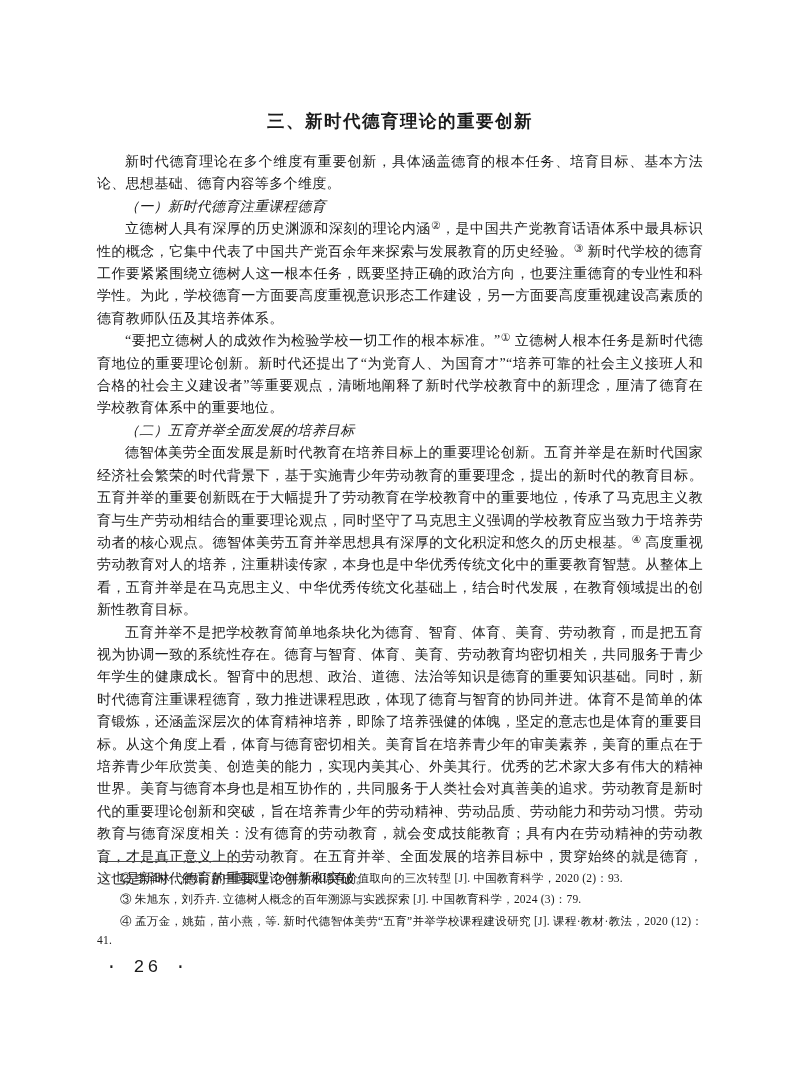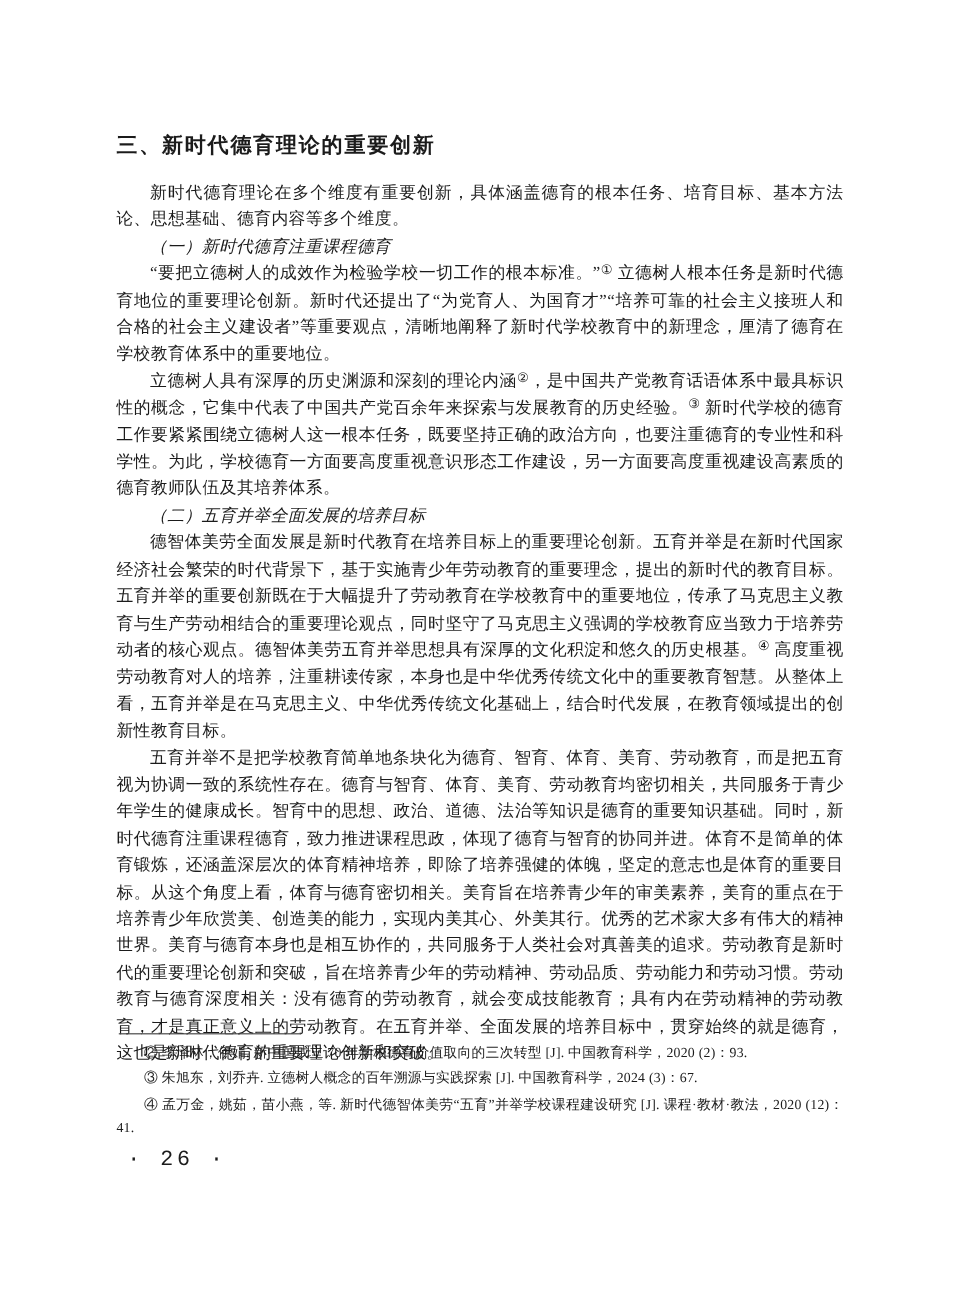--- a/index.html
+++ b/index.html
@@ -9,20 +9,21 @@
     height: 1077px;
     background: #ffffff;
     box-sizing: border-box;
     padding: 108px 97px 0 97px;
     overflow: hidden;
     font-family: "Liberation Serif", "DejaVu Serif", serif;
     color: #1b1b1b;
   }
   .title {
     margin: 0 0 17px 0;
+    text-align: center;
     font-family: "Liberation Sans", "DejaVu Sans", sans-serif;
     font-weight: 700;
     font-size: 17.5px;
     line-height: 26px;
     letter-spacing: 1.5px;
   }
   .body-para {
     margin: 0;
     font-size: 14px;
     line-height: 22.4px;
@@ -73,29 +74,29 @@
 </style>
 </head>
 <body>
 
 <div class="page">
   <h1 class="title">三、新时代德育理论的重要创新</h1>
 
   <div>
       <p class="body-para">新时代德育理论在多个维度有重要创新，具体涵盖德育的根本任务、培育目标、基本方法论、思想基础、德育内容等多个维度。</p>
       <p class="subheading">（一）新时代德育注重课程德育</p>
+      <p class="body-para">立德树人具有深厚的历史渊源和深刻的理论内涵<sup class="fnref">②</sup>，是中国共产党教育话语体系中最具标识性的概念，它集中代表了中国共产党百余年来探索与发展教育的历史经验。<sup class="fnref">③</sup> 新时代学校的德育工作要紧紧围绕立德树人这一根本任务，既要坚持正确的政治方向，也要注重德育的专业性和科学性。为此，学校德育一方面要高度重视意识形态工作建设，另一方面要高度重视建设高素质的德育教师队伍及其培养体系。</p>
       <p class="body-para">“要把立德树人的成效作为检验学校一切工作的根本标准。”<sup class="fnref">①</sup> 立德树人根本任务是新时代德育地位的重要理论创新。新时代还提出了“为党育人、为国育才”“培养可靠的社会主义接班人和合格的社会主义建设者”等重要观点，清晰地阐释了新时代学校教育中的新理念，厘清了德育在学校教育体系中的重要地位。</p>
-      <p class="body-para">立德树人具有深厚的历史渊源和深刻的理论内涵<sup class="fnref">②</sup>，是中国共产党教育话语体系中最具标识性的概念，它集中代表了中国共产党百余年来探索与发展教育的历史经验。<sup class="fnref">③</sup> 新时代学校的德育工作要紧紧围绕立德树人这一根本任务，既要坚持正确的政治方向，也要注重德育的专业性和科学性。为此，学校德育一方面要高度重视意识形态工作建设，另一方面要高度重视建设高素质的德育教师队伍及其培养体系。</p>
       <p class="subheading">（二）五育并举全面发展的培养目标</p>
       <p class="body-para">德智体美劳全面发展是新时代教育在培养目标上的重要理论创新。五育并举是在新时代国家经济社会繁荣的时代背景下，基于实施青少年劳动教育的重要理念，提出的新时代的教育目标。五育并举的重要创新既在于大幅提升了劳动教育在学校教育中的重要地位，传承了马克思主义教育与生产劳动相结合的重要理论观点，同时坚守了马克思主义强调的学校教育应当致力于培养劳动者的核心观点。德智体美劳五育并举思想具有深厚的文化积淀和悠久的历史根基。<sup class="fnref">④</sup> 高度重视劳动教育对人的培养，注重耕读传家，本身也是中华优秀传统文化中的重要教育智慧。从整体上看，五育并举是在马克思主义、中华优秀传统文化基础上，结合时代发展，在教育领域提出的创新性教育目标。</p>
       <p class="body-para">五育并举不是把学校教育简单地条块化为德育、智育、体育、美育、劳动教育，而是把五育视为协调一致的系统性存在。德育与智育、体育、美育、劳动教育均密切相关，共同服务于青少年学生的健康成长。智育中的思想、政治、道德、法治等知识是德育的重要知识基础。同时，新时代德育注重课程德育，致力推进课程思政，体现了德育与智育的协同并进。体育不是简单的体育锻炼，还涵盖深层次的体育精神培养，即除了培养强健的体魄，坚定的意志也是体育的重要目标。从这个角度上看，体育与德育密切相关。美育旨在培养青少年的审美素养，美育的重点在于培养青少年欣赏美、创造美的能力，实现内美其心、外美其行。优秀的艺术家大多有伟大的精神世界。美育与德育本身也是相互协作的，共同服务于人类社会对真善美的追求。劳动教育是新时代的重要理论创新和突破，旨在培养青少年的劳动精神、劳动品质、劳动能力和劳动习惯。劳动教育与德育深度相关：没有德育的劳动教育，就会变成技能教育；具有内在劳动精神的劳动教育，才是真正意义上的劳动教育。在五育并举、全面发展的培养目标中，贯穿始终的就是德育，这也是新时代德育的重要理论创新和突破。</p>
     </div>
 
   <div class="footnotes">
     <div class="fn-sep"></div>
     <div>
         <p class="footnote">② 李泽林，伊娟. 新中国成立 70 年学校德育价值取向的三次转型 [J]. 中国教育科学，2020 (2)：93.</p>
-        <p class="footnote">③ 朱旭东，刘乔卉. 立德树人概念的百年溯源与实践探索 [J]. 中国教育科学，2024 (3)：67.</p>
+        <p class="footnote">③ 朱旭东，刘乔卉. 立德树人概念的百年溯源与实践探索 [J]. 中国教育科学，2024 (3)：79.</p>
         <p class="footnote">④ 孟万金，姚茹，苗小燕，等. 新时代德智体美劳“五育”并举学校课程建设研究 [J]. 课程·教材·教法，2020 (12)：41.</p>
       </div>
     <div class="page-number">· 26 ·</div>
   </div>
 </div>
 
 </body></html>

